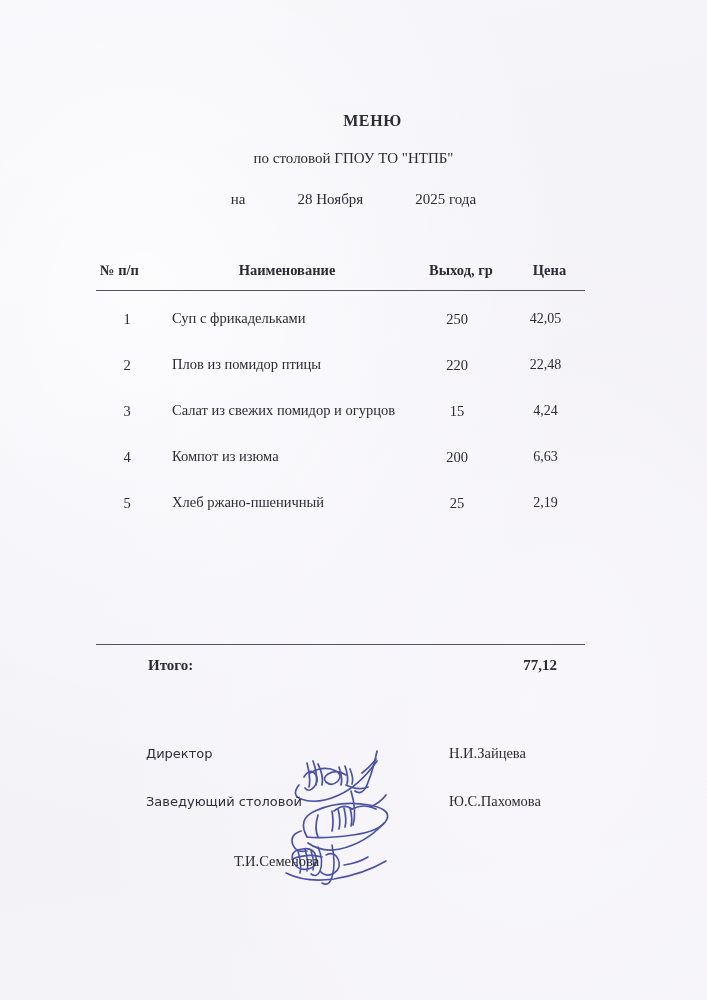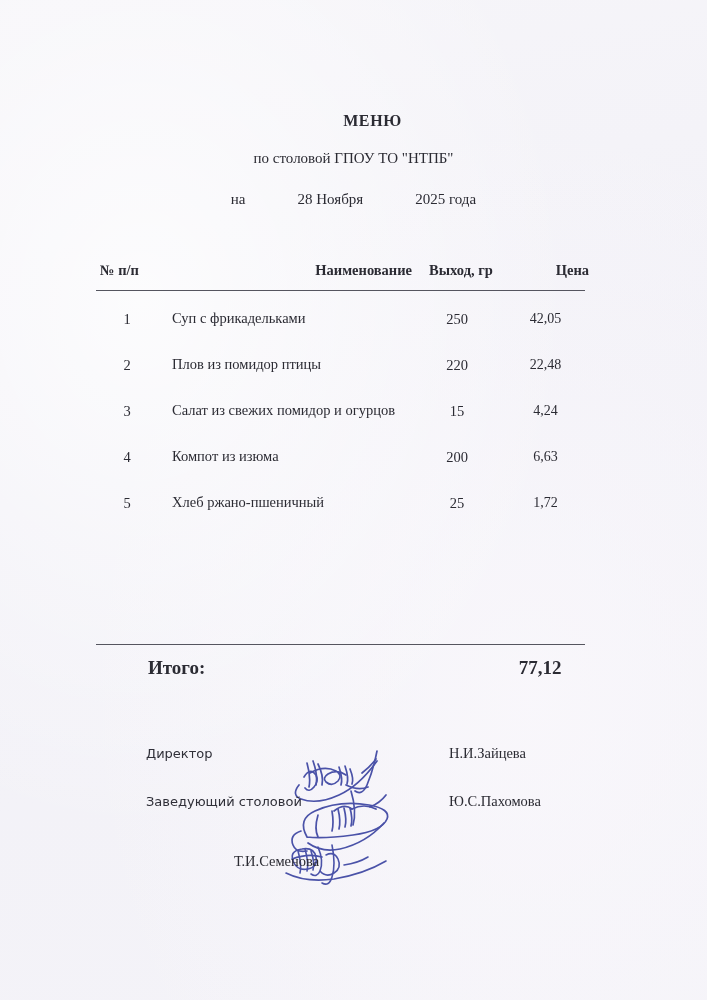--- a/index.html
+++ b/index.html
@@ -72,23 +72,23 @@
     height: 0;
     border-top: 1.4px solid #55555f;
     width: 100%;
   }
   .col-num   { width: 62px; text-align: center; flex: none; }
   .col-name  { width: 250px; flex: none; padding-left: 14px; box-sizing: border-box; }
   .col-out   { width: 98px; text-align: center; flex: none; }
   .col-price { width: 79px; text-align: center; flex: none; }
 
   .thead .col-num   { text-align: left; padding-left: 4px; }
-  .thead .col-name  { text-align: right; padding-left: 0; }
+  .thead .col-name  { text-align: center; padding-left: 0; }
   .thead .col-out   { text-align: center; }
-  .thead .col-price { text-align: right; font-family: Liberation Serif, serif; }
+  .thead .col-price { text-align: center; font-family: Liberation Serif, serif; }
 
   .tbody { padding-top: 16px; }
   .row {
     display: flex;
     align-items: center;
     min-height: 24px;
     margin-bottom: 22px;
     font-size: 14.5px;
   }
   .row .col-name { line-height: 1.32; }
@@ -97,21 +97,21 @@
   .total-block {
     position: absolute;
     left: 96px;
     top: 644px;
     width: 489px;
   }
   .total-row {
     display: flex;
     align-items: flex-start;
     font-weight: bold;
-    font-size: 19px;
+    font-size: 15px;
     padding-top: 12px;
   }
   .total-label { width: 250px; padding-left: 52px; box-sizing: border-box; }
   .total-spacer { flex: 1; }
   .total-value { width: 90px; text-align: center; }
 
   .signatures {
     position: absolute;
     left: 146px;
     top: 733px;
@@ -196,21 +196,21 @@
         <div class="col-num">4</div>
         <div class="col-name">Компот из изюма</div>
         <div class="col-out">200</div>
         <div class="col-price">6,63</div>
       </div>
 
       <div class="row">
         <div class="col-num">5</div>
         <div class="col-name">Хлеб ржано-пшеничный</div>
         <div class="col-out">25</div>
-        <div class="col-price">1,72</div>
+        <div class="col-price">2,19</div>
       </div>
 
     </div>
   </div>
 
   <div class="total-block">
     <div class="rule"></div>
     <div class="total-row">
       <div class="total-label">Итого:</div>
       <div class="total-spacer"></div>

